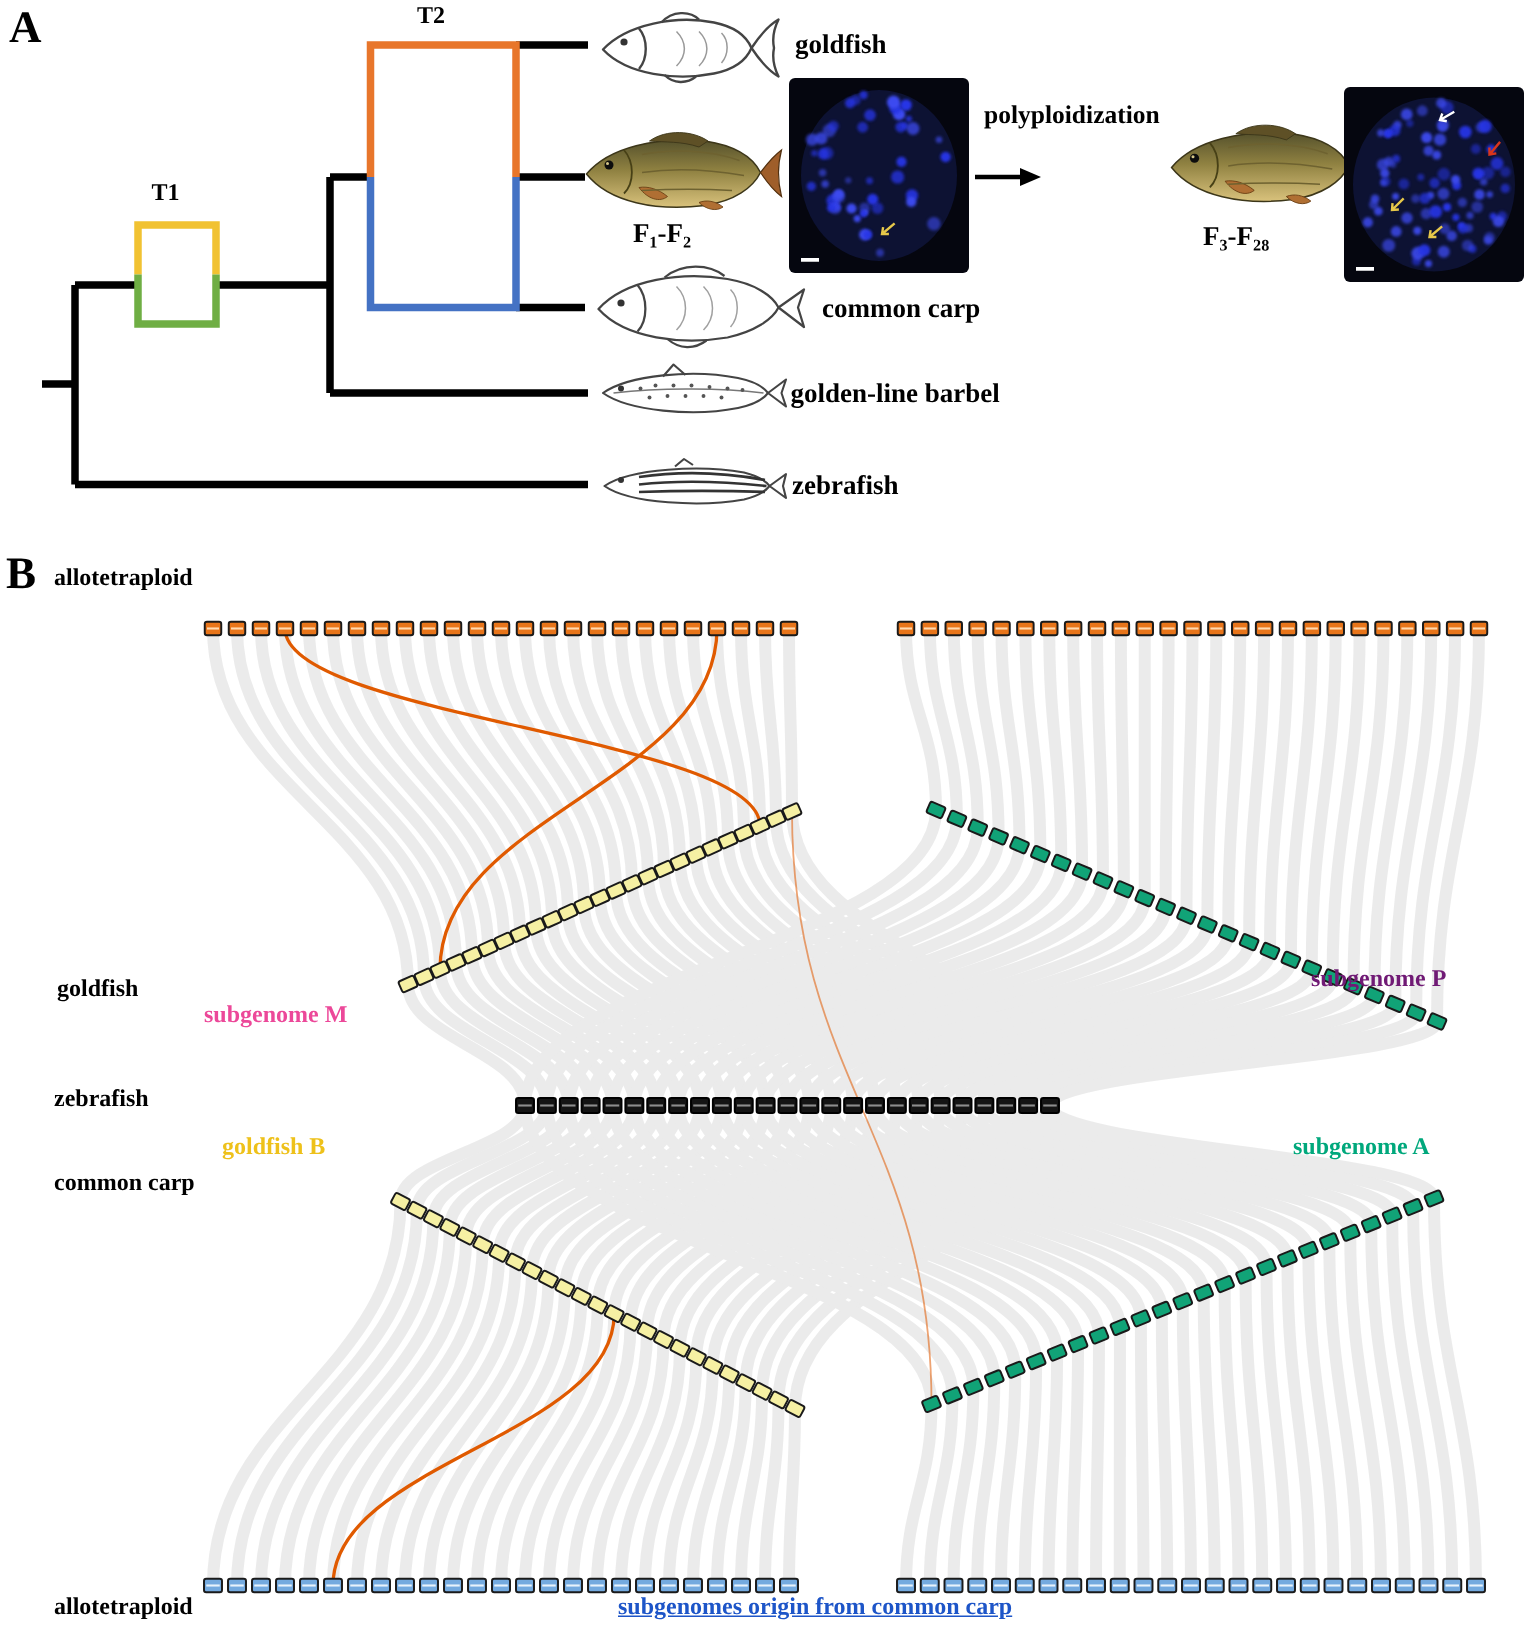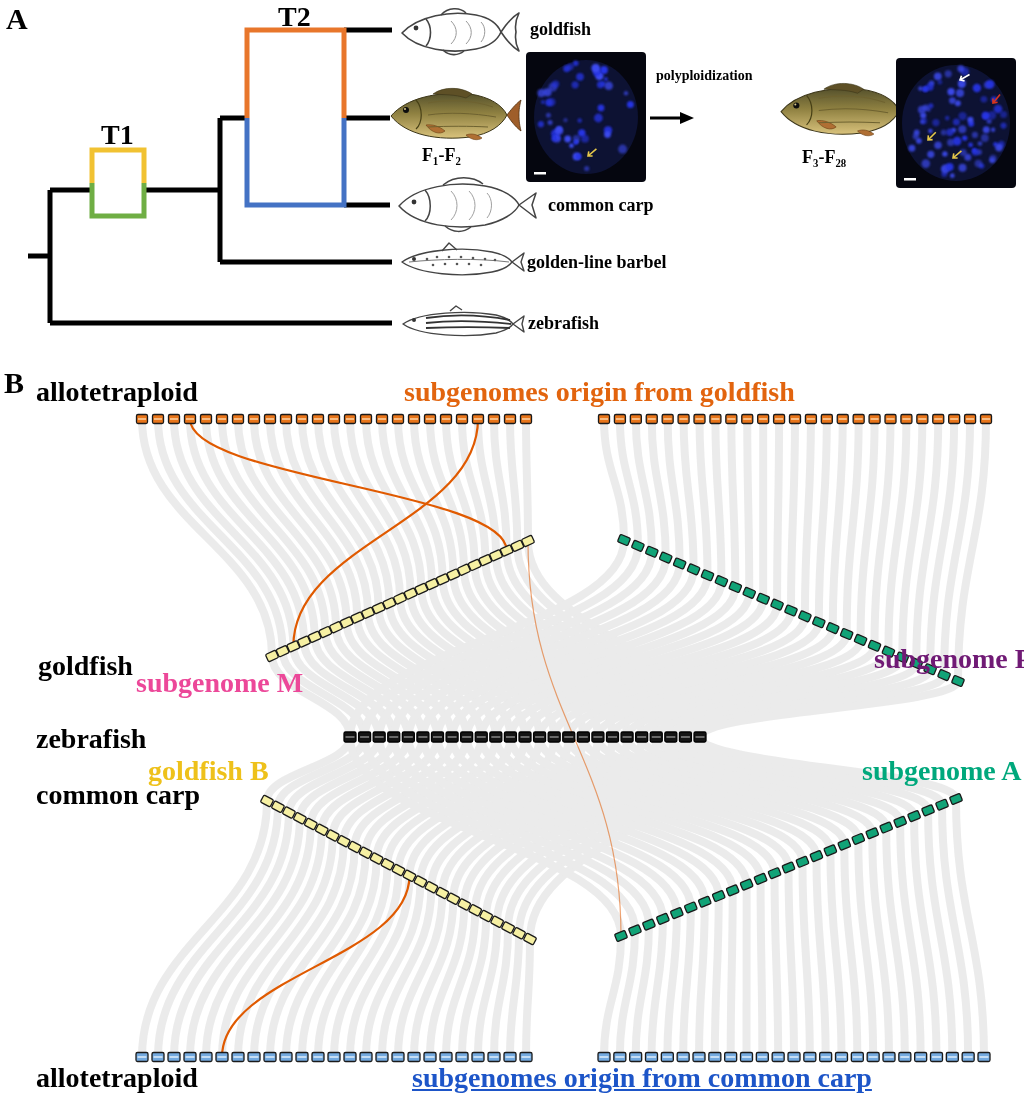--- a/index.html
+++ b/index.html
@@ -2,22 +2,22 @@
 <html><head>
 <meta charset="utf-8">
 <style>
   html,body{margin:0;padding:0;background:#ffffff;}
   .figure{position:relative;width:1024px;height:1094px;background:#fff;
           font-family:"Liberation Serif","DejaVu Serif",serif;overflow:hidden;}
   svg{position:absolute;left:0;top:0;}
   .lbl{position:absolute;font-weight:bold;color:#000;white-space:nowrap;line-height:1.1;}
   .panel-letter{font-size:30px;}
   .species{font-size:18px;}
-  .sub{font-size:28px;}
-  .small{font-size:14px;text-align:center;}
+  .sub{font-size:16px;}
+  .small{font-size:17px;text-align:center;}
 </style>
 </head>
 <body>
 
 <div class="figure">
 
   <svg id="art" width="1024" height="1094" viewBox="0 0 1024 1094">
     <defs>
       <filter id="cellblur" x="-60%" y="-60%" width="220%" height="220%">
         <feGaussianBlur stdDeviation="1.1"></feGaussianBlur>
@@ -867,21 +867,20 @@
   <div class="lbl species" style="left:530px;top:20px">goldfish</div>
   <div class="lbl species" style="left:422px;top:146px">F₁-F₂</div>
   <div class="lbl species" style="left:548px;top:196px">common carp</div>
   <div class="lbl species" style="left:527px;top:253px">golden-line barbel</div>
   <div class="lbl species" style="left:528px;top:314px">zebrafish</div>
   <div class="lbl small" style="left:656px;top:68px">polyploidization</div>
   <div class="lbl species" style="left:802px;top:148px">F₃-F₂₈</div>
 
   <div class="lbl panel-letter" style="left:4px;top:366px">B</div>
   <div class="lbl sub" style="left:36px;top:377px">allotetraploid</div>
-  <div class="lbl sub" style="left: 404px; top: 377px; color: rgb(226, 100, 14);">subgenomes origin from goldfish</div>
   <div class="lbl sub" style="left:38px;top:651px">goldfish</div>
   <div class="lbl sub" style="left: 136px; top: 668px; color: #ec4899;">subgenome M</div>
   <div class="lbl sub" style="left: 874px; top: 644px; color: #701a75;">subgenome P</div>
   <div class="lbl sub" style="left:36px;top:724px">zebrafish</div>
   <div class="lbl sub" style="left: 148px; top: 756px; color: rgb(238, 193, 26);">goldfish B</div>
   <div class="lbl sub" style="left: 862px; top: 756px; color: rgb(0, 168, 124); font-family: Liberation Serif, serif;">subgenome A</div>
   <div class="lbl sub" style="left:36px;top:780px">common carp</div>
   <div class="lbl sub" style="left:36px;top:1063px">allotetraploid</div>
   <div class="lbl sub" style="left: 412px; top: 1063px; color: rgb(29, 85, 200); text-decoration: underline;">subgenomes origin from common carp</div>
 </div>

